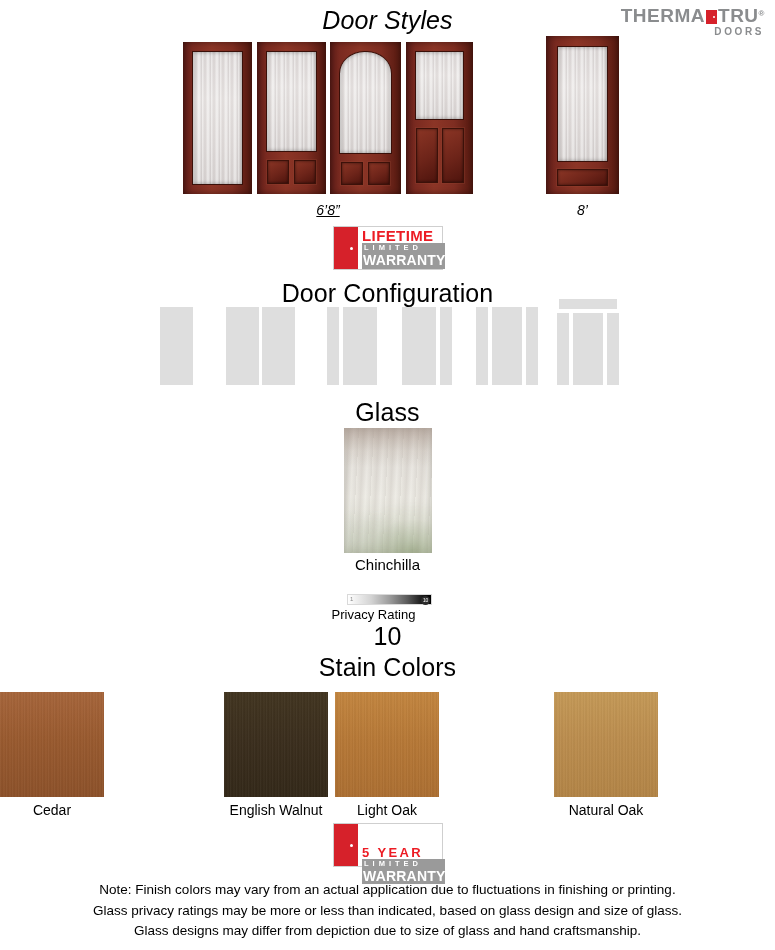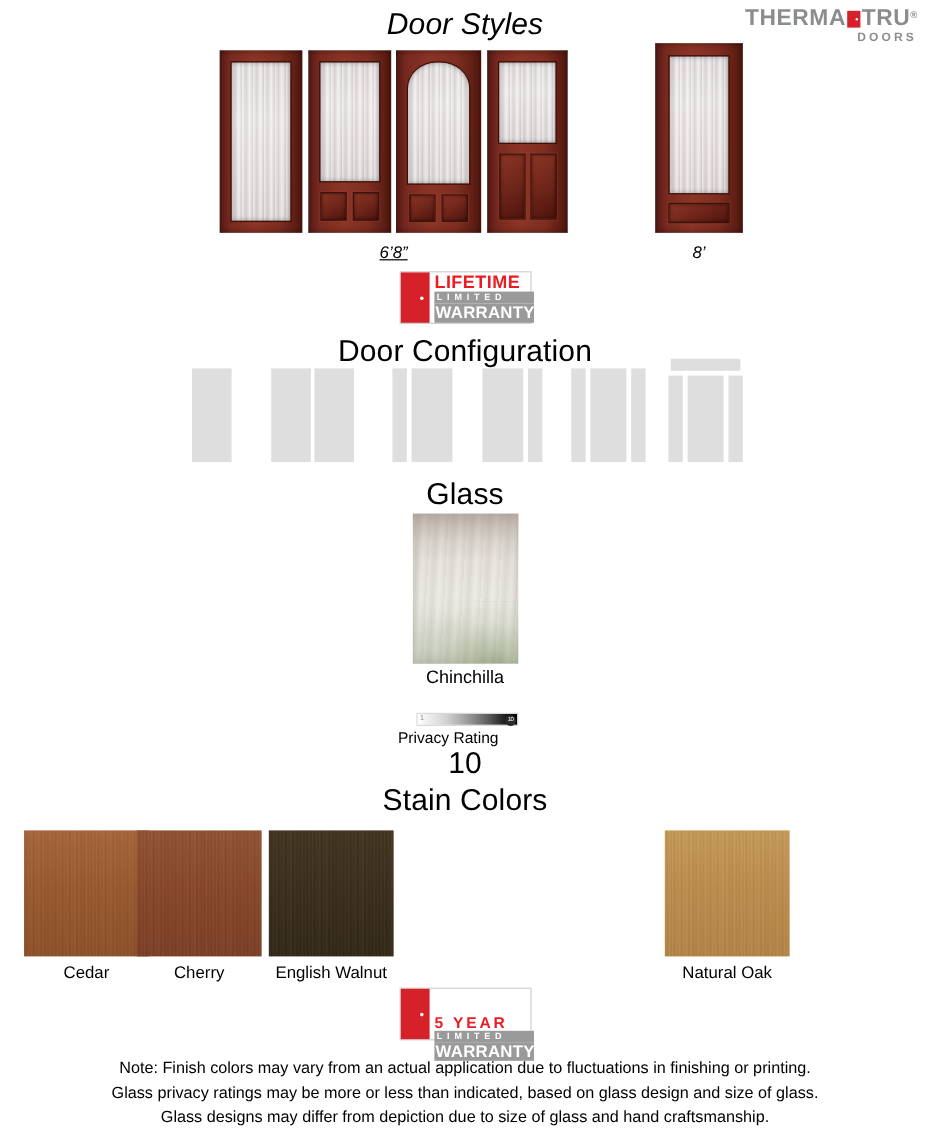--- a/index.html
+++ b/index.html
@@ -284,31 +284,31 @@
 <div class="privacy-bar">
   <span class="pmin">1</span>
   <span class="pmax">10</span>
 </div>
 <div class="privacy-label">Privacy Rating</div>
 <div class="privacy-value">10</div>
 
 <div class="heading" id="stain-title">Stain Colors</div>
 
 <div class="stain-row">
-  <div class="stain" style="left:20px;">
+  <div class="stain" style="left:0;">
     <div class="swatch" style="background:linear-gradient(180deg,#a7653a 0%,#9a5a2e 45%,#8d5129 100%);"></div>
     <div class="name">Cedar</div>
-  </div>
-  <div class="stain" style="left:114px;">
-    <div class="swatch" style="background:linear-gradient(180deg,#915231 0%,#88472a 45%,#7c3f24 100%);"></div>
-    <div class="name">Cherry</div>
   </div>
   <div class="stain" style="left:224px;">
     <div class="swatch" style="background:linear-gradient(180deg,#41341f 0%,#3a2d1c 45%,#322717 100%);"></div>
     <div class="name">English Walnut</div>
+  </div>
+  <div class="stain" style="left:335px;">
+    <div class="swatch" style="background:linear-gradient(180deg,#c4863f 0%,#b87936 45%,#ad6f31 100%);"></div>
+    <div class="name">Light Oak</div>
   </div>
   <div class="stain" style="left:554px;">
     <div class="swatch" style="background:linear-gradient(180deg,#c69a57 0%,#bd8e4e 45%,#b48546 100%);"></div>
     <div class="name">Natural Oak</div>
   </div>
 </div>
 
 <div class="warranty" style="left:333px;top:823px;">
   <div class="door-icon"></div>
   <div class="wbody">

